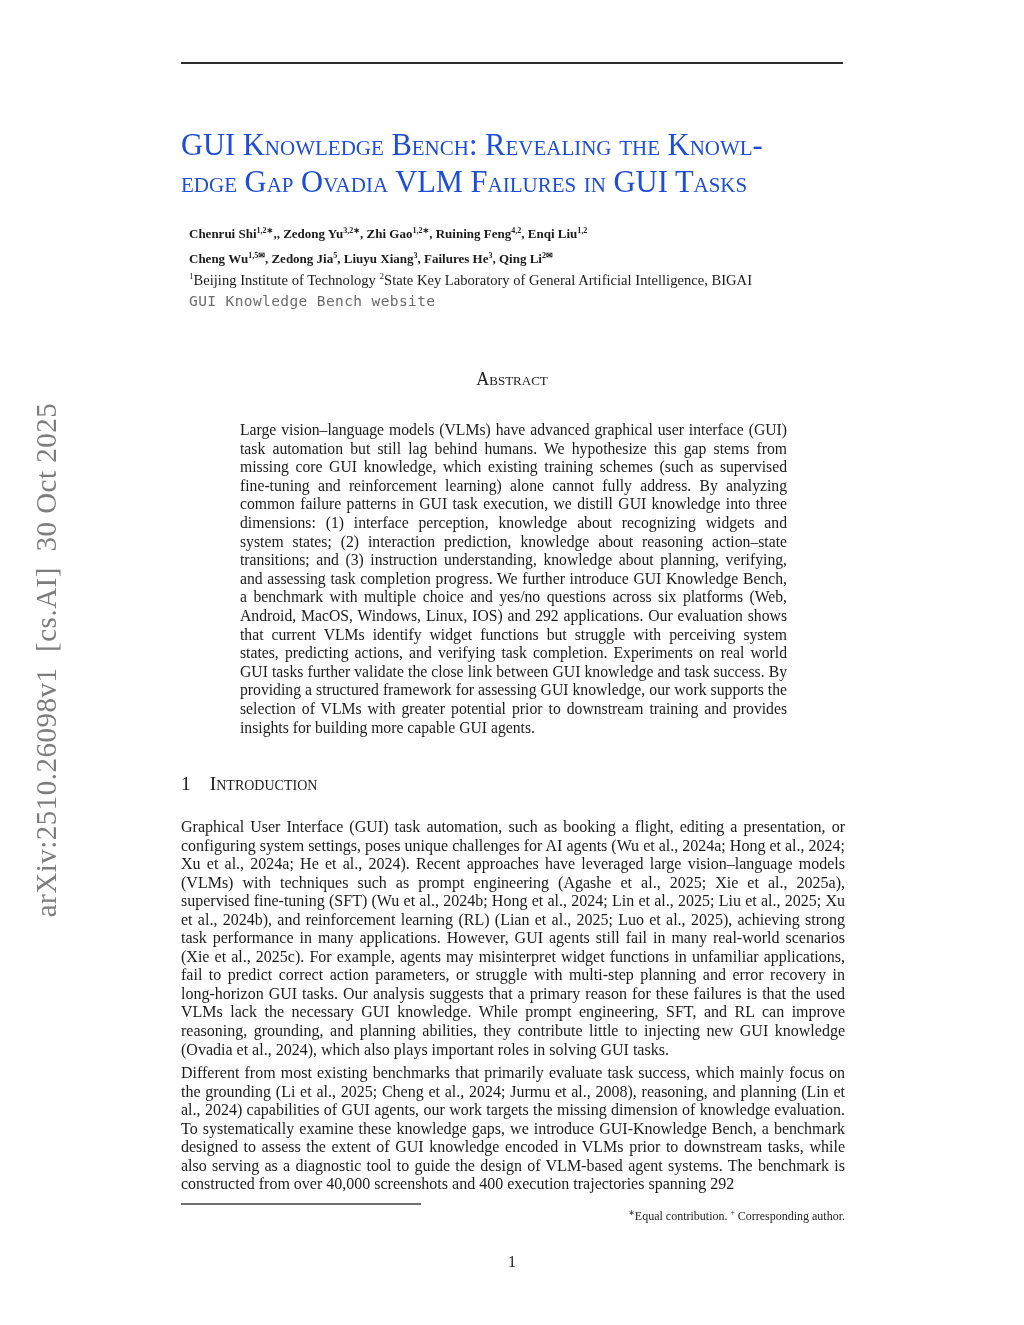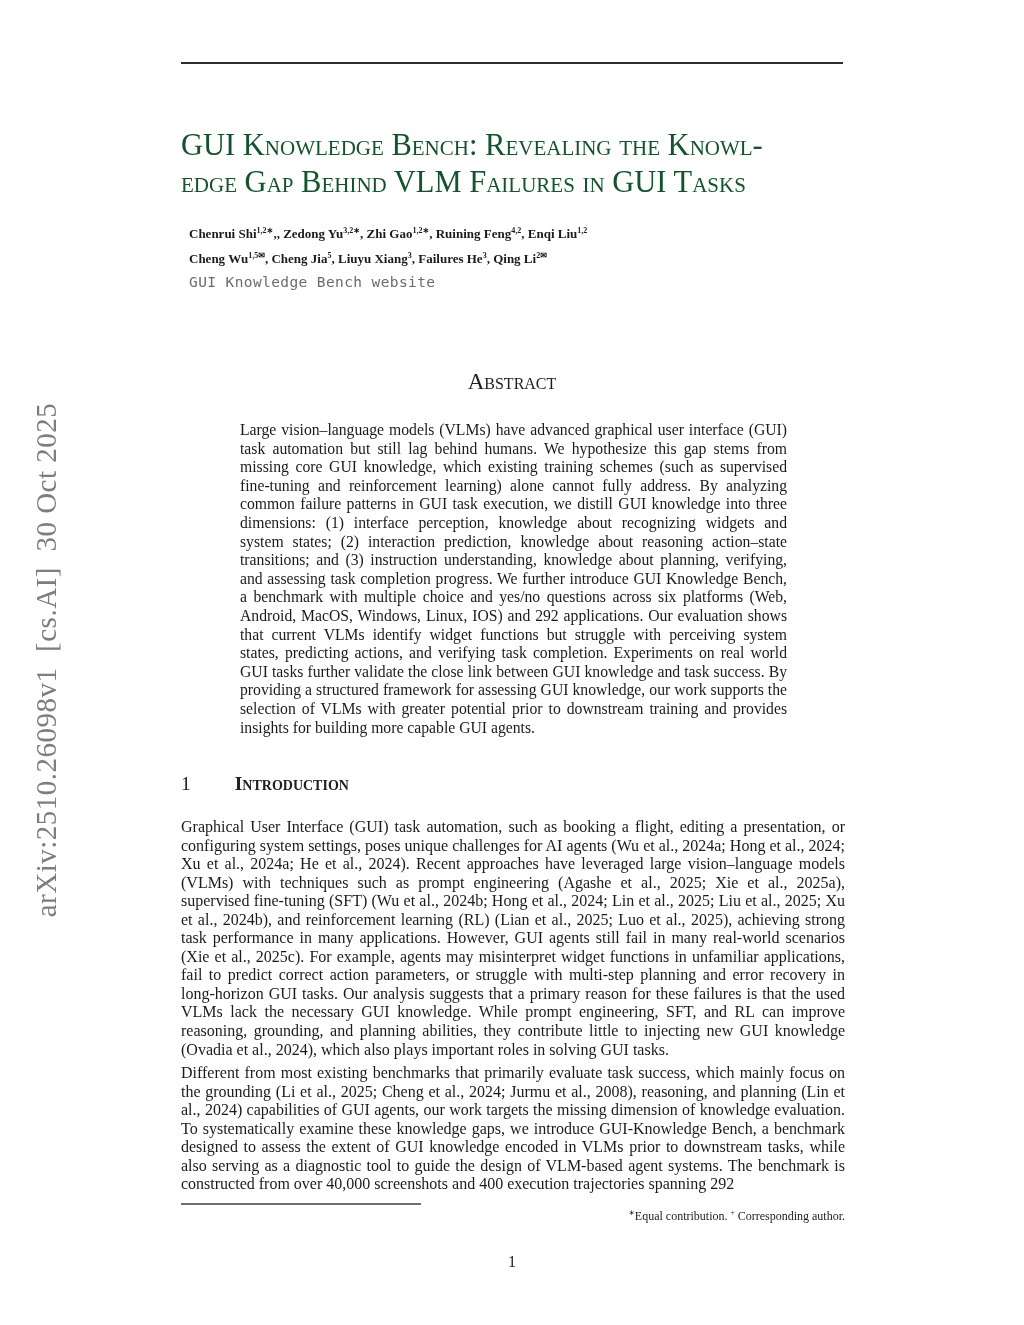--- a/index.html
+++ b/index.html
@@ -35,21 +35,21 @@
     letter-spacing: 0.5px;
   }
   .title-block {
     position: absolute;
     left: 181px;
     top: 127px;
     width: 700px;
     font-variant: small-caps;
     font-size: 30.5px;
     line-height: 37px;
-    color: #14532d;
+    color: #1d4ed8;
   }
   .title-line { white-space: nowrap; }
   .head-block {
     position: absolute;
     left: 189px;
     top: 222px;
     width: 662px;
   }
   .author-line {
     font-weight: bold;
@@ -77,21 +77,21 @@
     width: fit-content;
     text-align: center;
   }
   .abstract-heading {
     position: absolute;
     left: 0;
     top: 369px;
     width: 1024px;
     text-align: center;
     font-variant: small-caps;
-    font-size: 23px;
+    font-size: 18px;
     color: #202020;
   }
   .abstract-body {
     position: absolute;
     left: 240px;
     top: 421px;
     width: 547px;
     font-size: 15.7px;
     line-height: 18.6px;
     text-align: justify;
@@ -100,23 +100,22 @@
     position: absolute;
     left: 181px;
     top: 773px;
     font-size: 19.5px;
     color: #202020;
     white-space: nowrap;
   }
   .section-number { display: inline-block; }
   .section-title {
     display: inline-block;
-    margin-left: 44px;
+    margin-left: 19px;
     font-variant: small-caps;
-    font-weight: bold;
   }
   .body-para {
     position: absolute;
     left: 181px;
     width: 664px;
     font-size: 16px;
     line-height: 18.55px;
     text-align: justify;
   }
   .para-1 { top: 818px; }
@@ -152,26 +151,27 @@
 <body>
 
 <div class="page">
 
   <div class="watermark">arXiv:2510.26098v1  [cs.AI]  30 Oct 2025</div>
 
   <div class="top-rule"></div>
 
   <div class="title-block">
     <div class="title-line">GUI Knowledge Bench: Revealing the Knowl-</div>
-    <div class="title-line">edge Gap Behind VLM Failures in GUI Tasks</div>
+    <div class="title-line">edge Gap Ovadia VLM Failures in GUI Tasks</div>
   </div>
 
   <div class="head-block">
     <div class="author-line"><span>Chenrui Shi</span><sup>1,2∗</sup><span>,, Zedong Yu</span><sup>3,2∗</sup><span>, Zhi Gao</span><sup>1,2∗</sup><span>, Ruining Feng</span><sup>4,2</sup><span>, Enqi Liu</span><sup>1,2</sup></div>
-    <div class="author-line"><span>Cheng Wu</span><sup>1,5✉</sup><span>, Cheng Jia</span><sup>5</sup><span>, Liuyu Xiang</span><sup>3</sup><span>, Failures He</span><sup>3</sup><span>, Qing Li</span><sup>2✉</sup></div>
+    <div class="author-line"><span>Cheng Wu</span><sup>1,5✉</sup><span>, Zedong Jia</span><sup>5</sup><span>, Liuyu Xiang</span><sup>3</sup><span>, Failures He</span><sup>3</sup><span>, Qing Li</span><sup>2✉</sup></div>
+    <div class="affil-line"><sup>1</sup><span>Beijing Institute of Technology </span><sup>2</sup><span>State Key Laboratory of General Artificial Intelligence, BIGAI</span></div>
     <div class="website-link">GUI Knowledge Bench website</div>
   </div>
 
   <div class="abstract-heading">Abstract</div>
 
   <div class="abstract-body">Large vision–language models (VLMs) have advanced graphical user interface (GUI) task automation but still lag behind humans. We hypothesize this gap stems from missing core GUI knowledge, which existing training schemes (such as supervised fine-tuning and reinforcement learning) alone cannot fully address. By analyzing common failure patterns in GUI task execution, we distill GUI knowledge into three dimensions: (1) interface perception, knowledge about recognizing widgets and system states; (2) interaction prediction, knowledge about reasoning action–state transitions; and (3) instruction understanding, knowledge about planning, verifying, and assessing task completion progress. We further introduce GUI Knowledge Bench, a benchmark with multiple choice and yes/no questions across six platforms (Web, Android, MacOS, Windows, Linux, IOS) and 292 applications. Our evaluation shows that current VLMs identify widget functions but struggle with perceiving system states, predicting actions, and verifying task completion. Experiments on real world GUI tasks further validate the close link between GUI knowledge and task success. By providing a structured framework for assessing GUI knowledge, our work supports the selection of VLMs with greater potential prior to downstream training and provides insights for building more capable GUI agents.</div>
 
   <div class="section-heading">
     <span class="section-number">1</span><span class="section-title">Introduction</span>
   </div>

